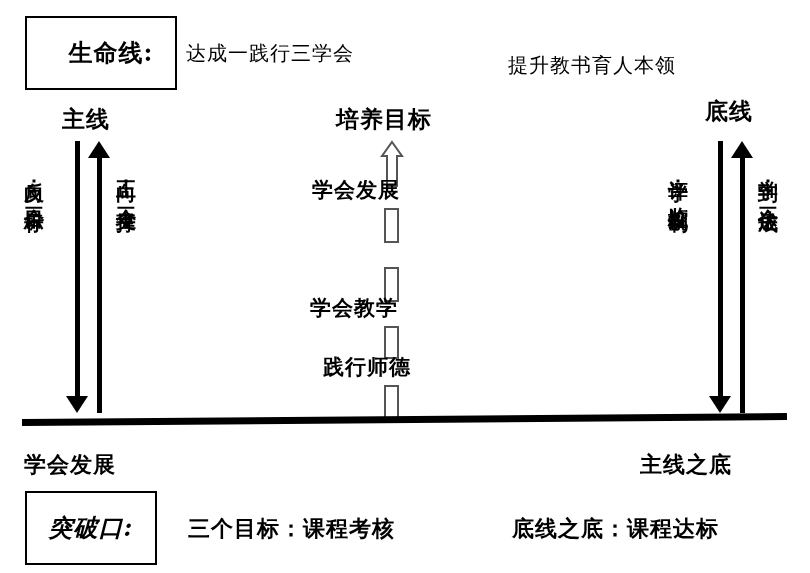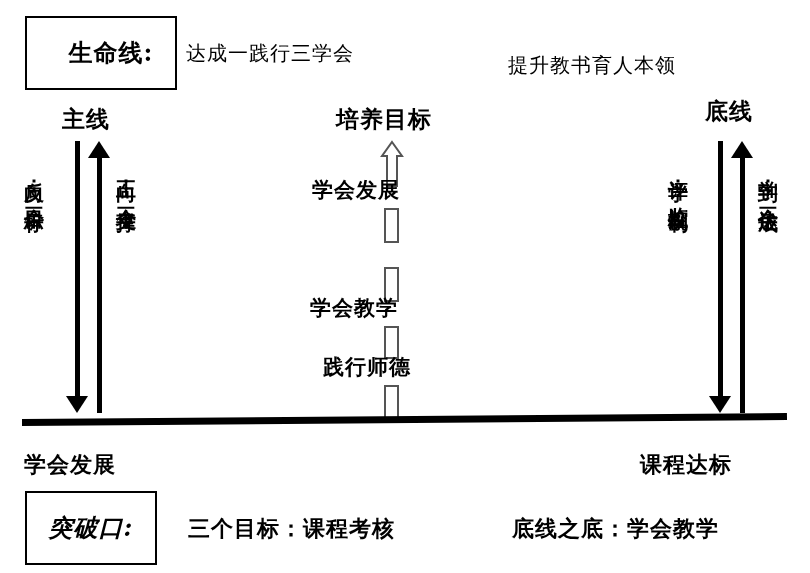--- a/index.html
+++ b/index.html
@@ -160,23 +160,23 @@
   <div class="abs arrow-head-up" style="left:731px; top:141px;"></div>
   <div class="abs arrow-shaft" style="left:740px; top:157px; height:256px;"></div>
 
   <div class="abs vtext" style="left:668px; top:165px;">评学：监控机制</div>
   <div class="abs vtext" style="left:758px; top:165px;">学到：三个达成</div>
 
   <div class="abs baseline" style="left:22px; top:419px; width:765px; transform: rotate(-0.45deg);"></div>
 
   <div class="abs heading-sm" style="left:24px; top:450px;">学会发展</div>
 
-  <div class="abs heading-sm" style="left:640px; top:450px;">课程达标</div>
+  <div class="abs heading-sm" style="left:640px; top:450px;">主线之底</div>
 
   <div class="abs label-box" style="left:25px; top:491px; width:128px; height:70px;font-style:italic;">
     <span>突破口:</span>
   </div>
 
   <div class="abs heading-sm" style="left:188px; top:514px;">三个目标：课程考核</div>
 
-  <div class="abs heading-sm" style="left:512px; top:514px;">底线之底：学会教学</div>
+  <div class="abs heading-sm" style="left:512px; top:514px;">底线之底：课程达标</div>
 
 </div>
 
 </body></html>

